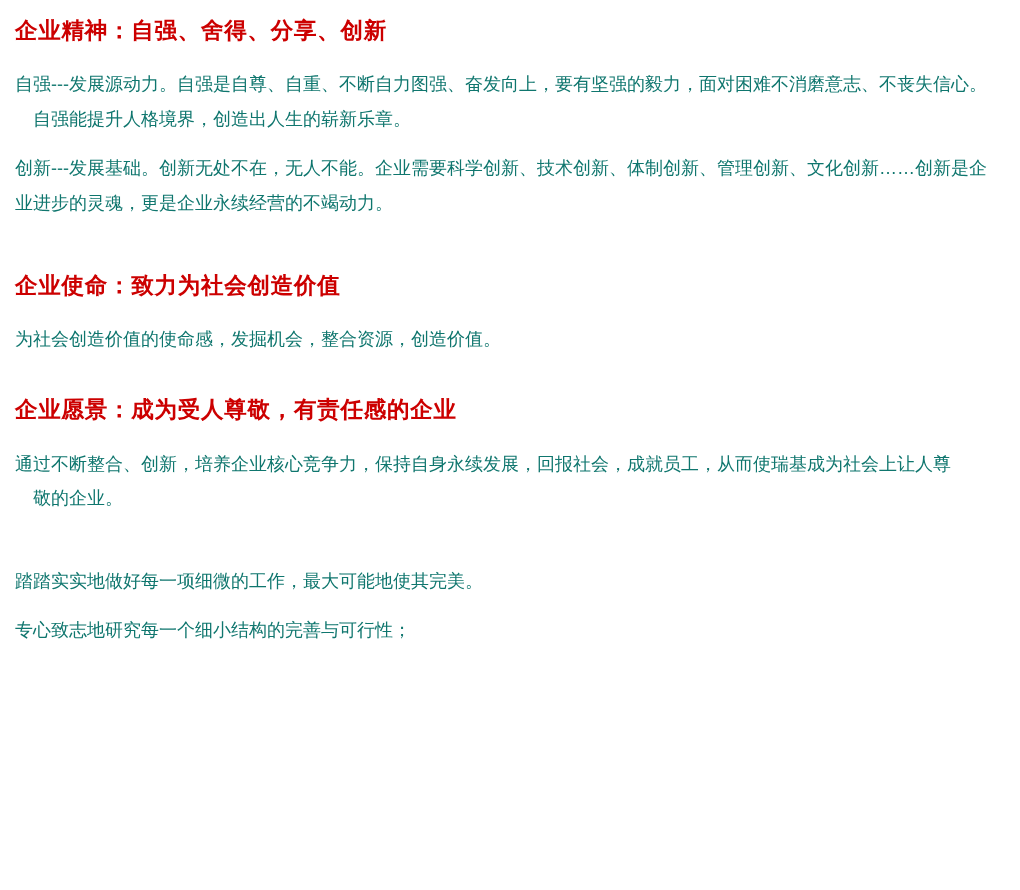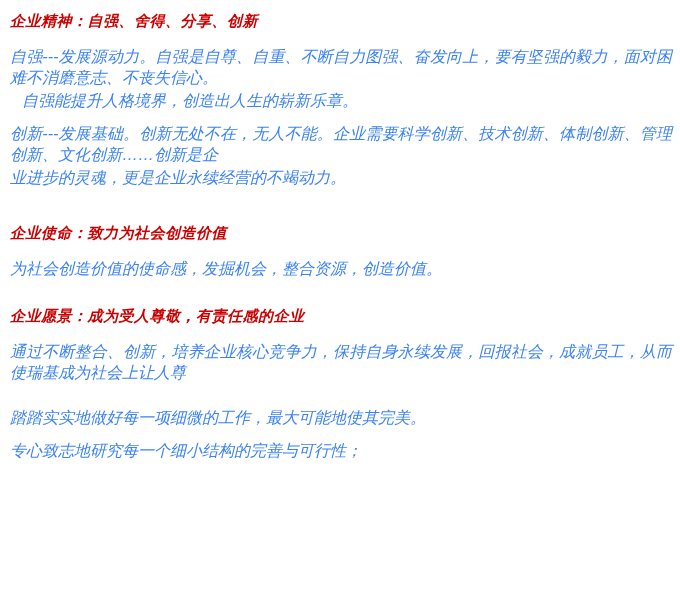--- a/index.html
+++ b/index.html
@@ -13,38 +13,37 @@
     font-family: "Liberation Sans", sans-serif;
     color: #333333;
     overflow: hidden;
   }
   .page {
     position: relative;
     width: 680px;
     height: 508px;
     box-sizing: border-box;
     padding: 10px 8px 0 8px;
-    font-style: italic;
   }
   .section {
     margin-bottom: 0;
   }
   .section-heading {
     color: #cc0000;
     font-size: 15px;
     font-weight: bold;
     line-height: 22px;
     margin: 0 0 6px 0;
     padding-left: 2px;
     letter-spacing: 0.5px;
   }
   .para {
-    font-size: 16px;
+    font-size: 12px;
     line-height: 21px;
-    color: #3b82f6;
+    color: #0f766e;
     margin: 0 0 12px 0;
     padding-left: 2px;
     text-align: justify;
   }
   .para-tight {
     margin-bottom: 2px;
   }
   .spacer-lg { height: 22px; }
   .spacer-md { height: 14px; }
   .spacer-sm { height: 8px; }
@@ -71,20 +70,21 @@
     <div class="spacer-sm"></div>
     <p class="para">为社会创造价值的使命感，发掘机会，整合资源，创造价值。</p>
   </div>
 
   <div class="spacer-md"></div>
 
   <div class="section">
     <h2 class="section-heading">企业愿景：成为受人尊敬，有责任感的企业</h2>
     <div class="spacer-sm"></div>
     <p class="para para-tight">通过不断整合、创新，培养企业核心竞争力，保持自身永续发展，回报社会，成就员工，从而使瑞基成为社会上让人尊</p>
+    <p class="para indent-1">敬的企业。</p>
   </div>
 
   <div class="spacer-md"></div>
 
   <div class="section">
     <div class="spacer-sm"></div>
     <p class="para">踏踏实实地做好每一项细微的工作，最大可能地使其完美。</p>
     <p class="para para-tight">专心致志地研究每一个细小结构的完善与可行性；</p>
   </div>
 

